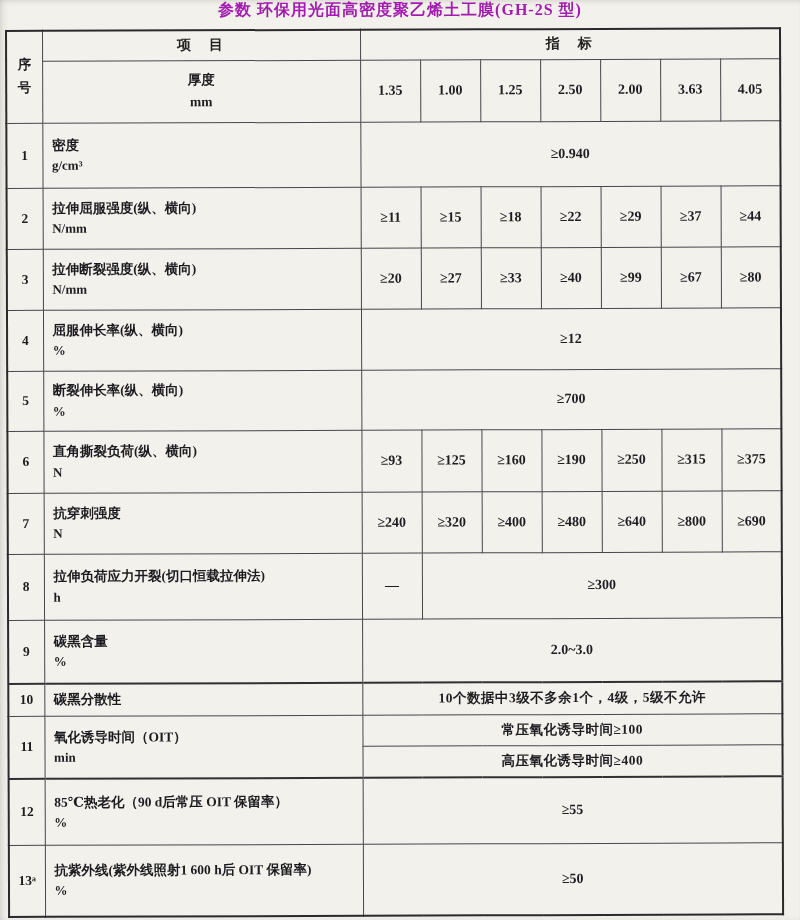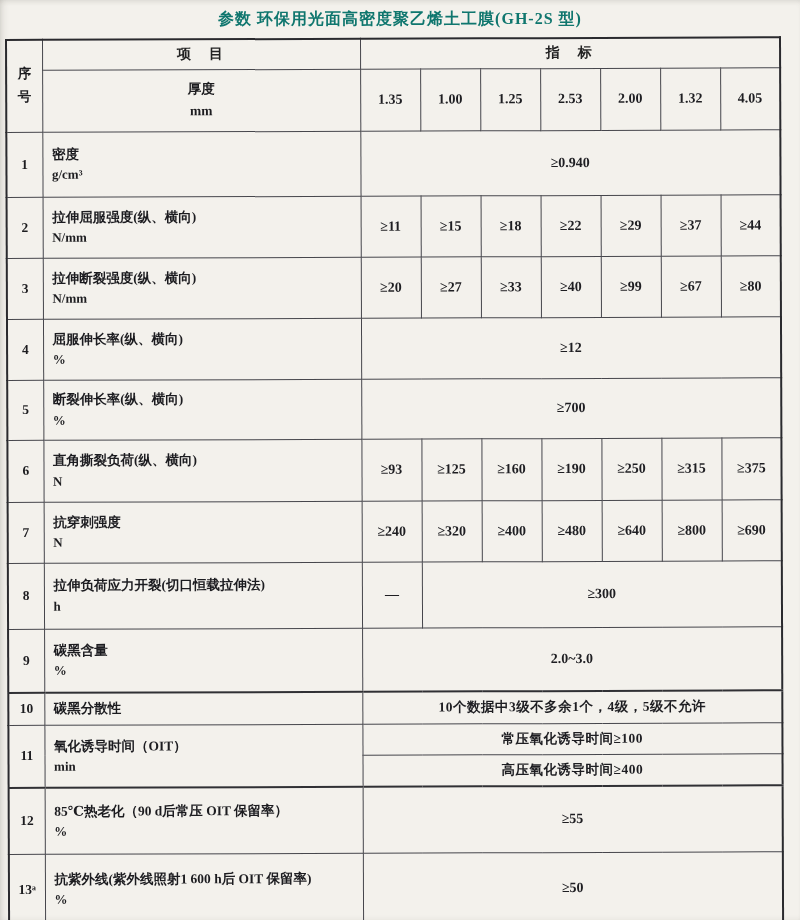--- a/index.html
+++ b/index.html
@@ -5,23 +5,23 @@
   html,body{margin:0;padding:0;}
   body{background:#e9e7e2;}
   .sheet{
     width:800px;height:920px;overflow:hidden;position:relative;
     background:#f3f1ec;
     box-shadow:inset 4px 0 8px -4px rgba(60,55,45,.25), inset 0 4px 8px -6px rgba(60,55,45,.2);
     font-family:"Liberation Serif","DejaVu Serif",serif;
     color:#1d1d20;
   }
   .title{
-    padding-top:9px;text-align:center;
+    text-align:center;
     font-size:16px;font-weight:bold;letter-spacing:1px;
-    color:#0f766e;
+    color:#a21caf;
   }
   table.spec{
     border-collapse:collapse;table-layout:fixed;
     width:774px;margin:9px 0 0 5px;
     border:2px solid #2a2a2e;
     transform:rotate(-0.2deg);transform-origin:top left;
   }
   .spec th,.spec td{
     border:1px solid #46464c;
     padding:0;overflow:hidden;
@@ -64,23 +64,23 @@
         <th class="hdr" colspan="7">指　标</th>
       </tr>
       <tr style="height:62px">
         <th class="thickh">
           <div>厚度</div>
           <div>mm</div>
         </th>
         <th class="vh">1.35</th>
         <th class="vh">1.00</th>
         <th class="vh">1.25</th>
-        <th class="vh">2.53</th>
+        <th class="vh">2.50</th>
         <th class="vh">2.00</th>
-        <th class="vh">1.32</th>
+        <th class="vh">3.63</th>
         <th class="vh">4.05</th>
       </tr>
     </thead>
     <tbody>
       <tr style="height:65px">
         <td class="seq">1</td>
         <td class="item">
           <div class="item-name">密度</div>
           <div class="item-unit">g/cm³</div>
         </td>

